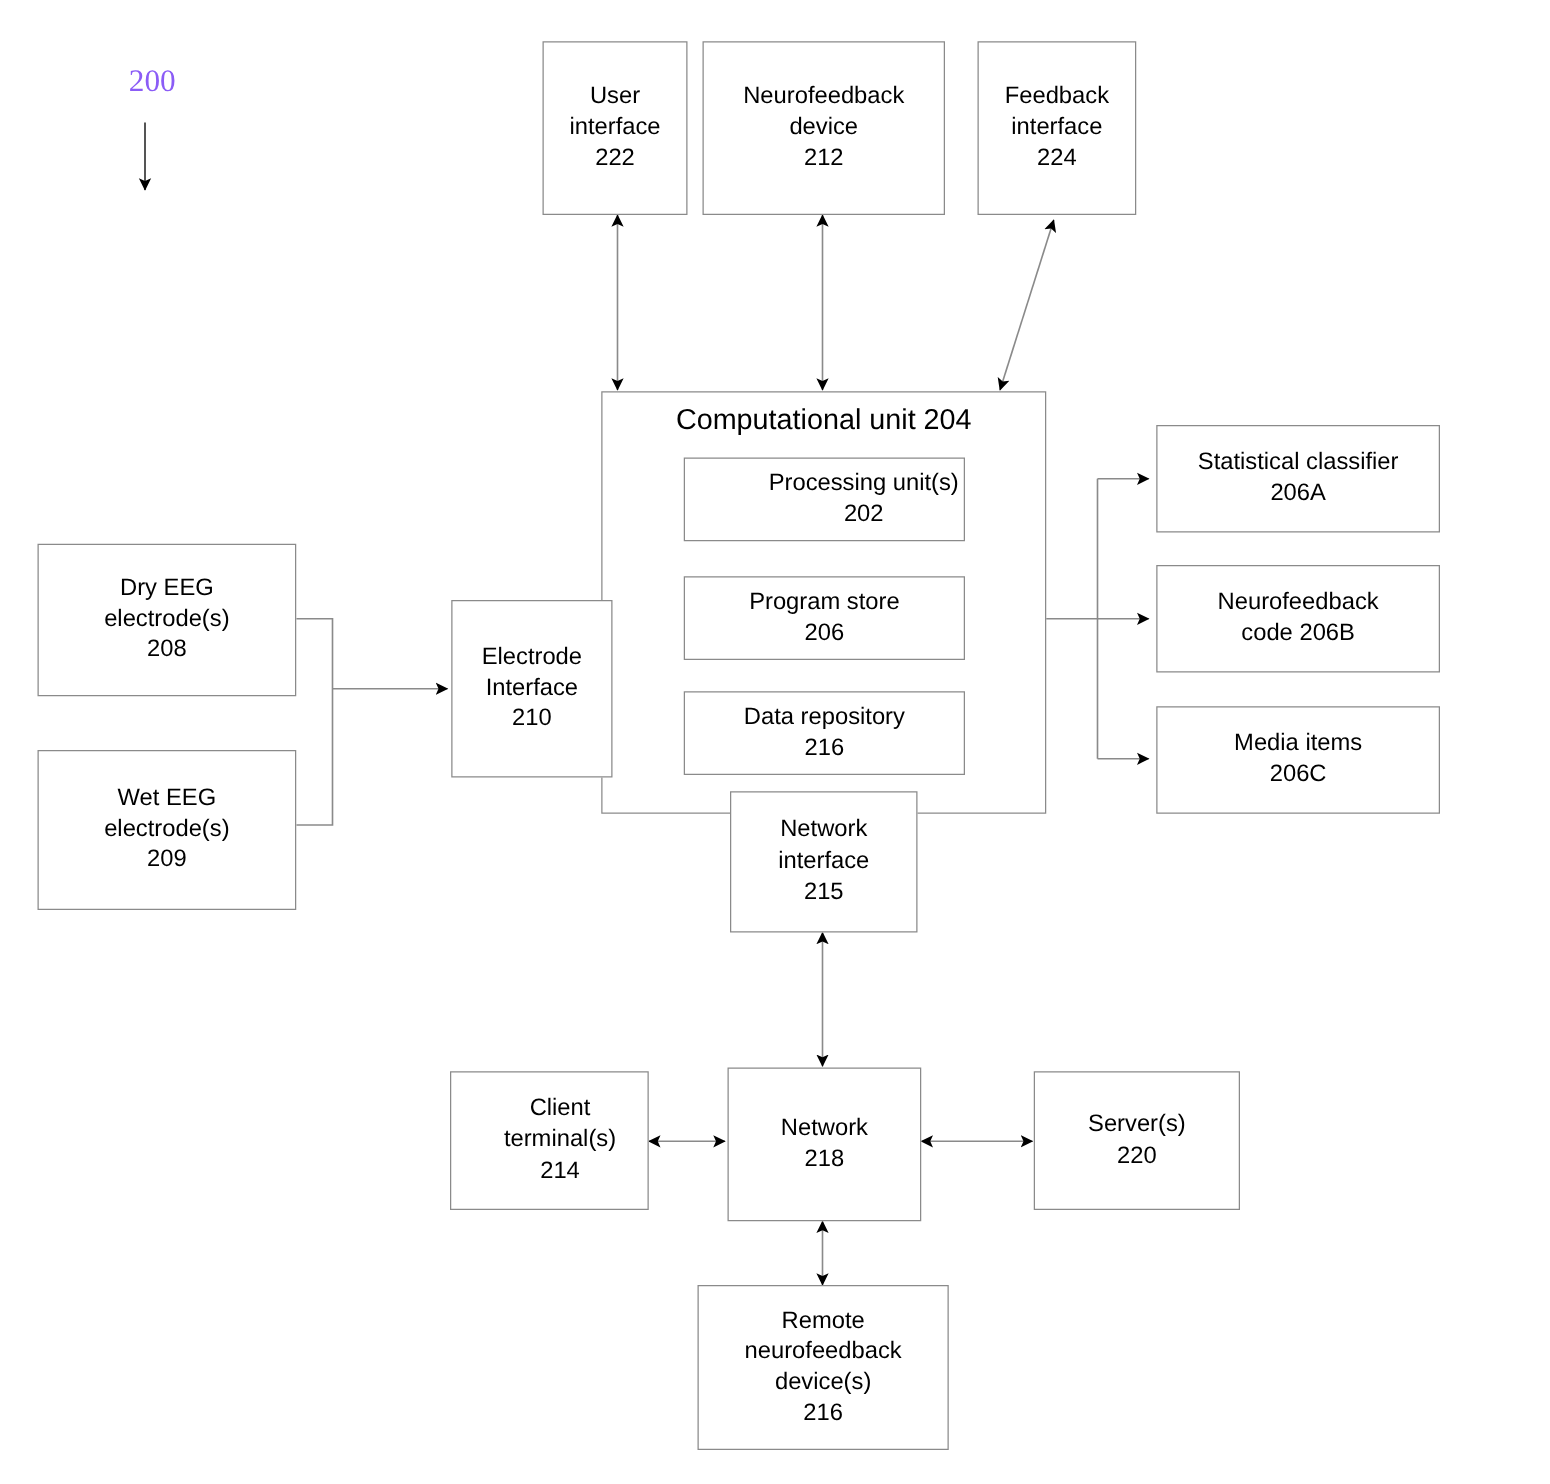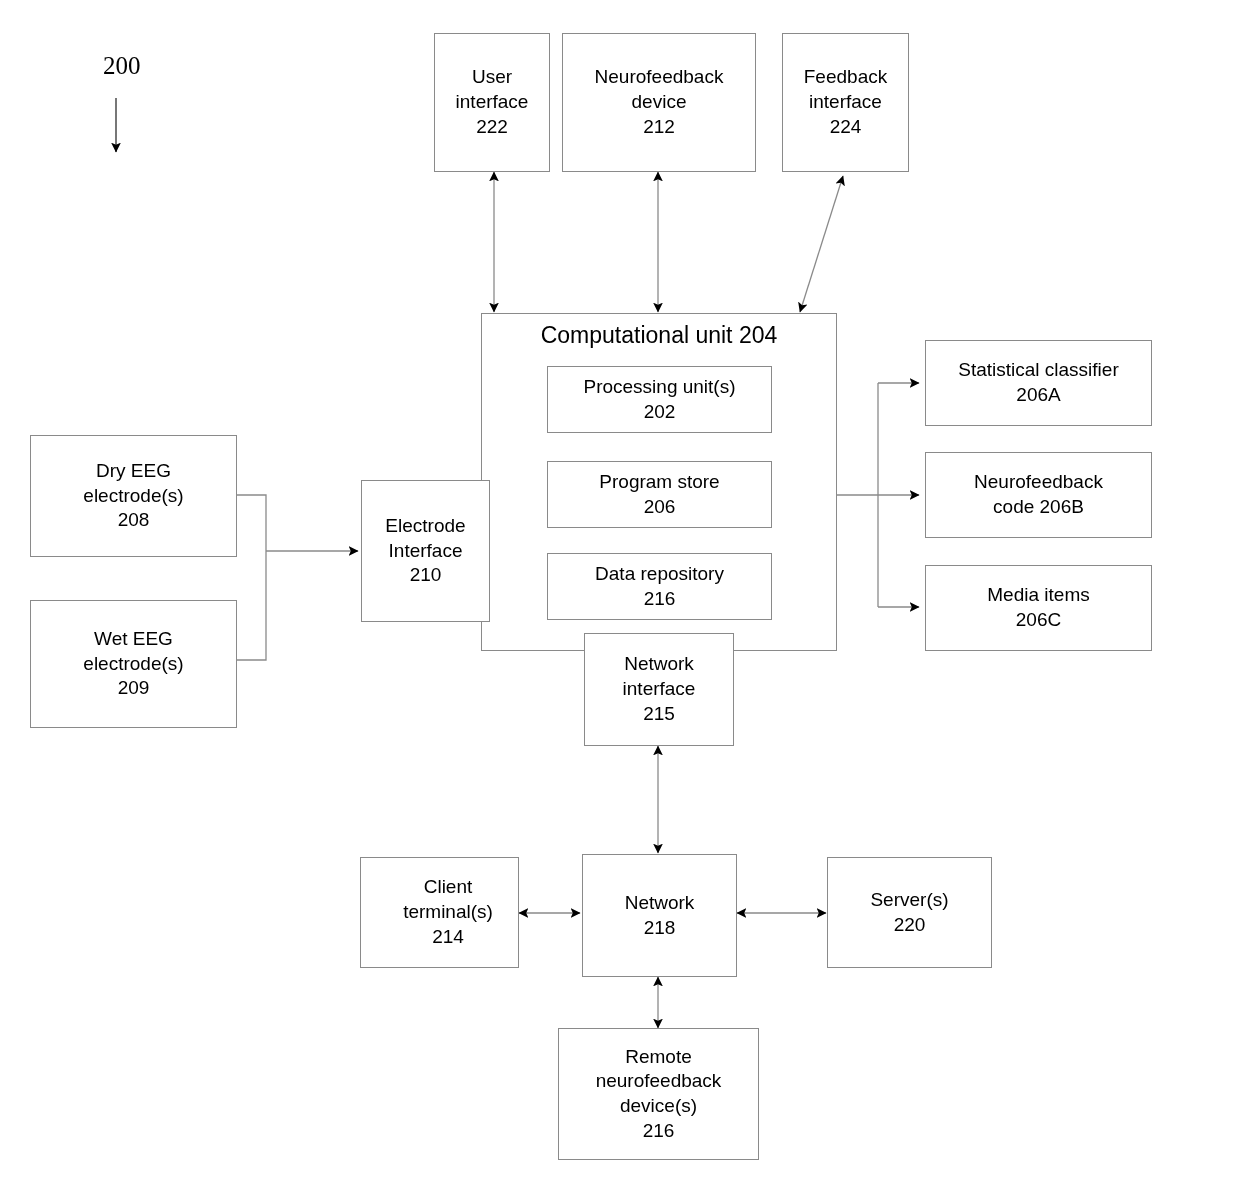--- a/index.html
+++ b/index.html
@@ -57,21 +57,21 @@
     color: #000000;
     font-family: "Liberation Sans", sans-serif;
     font-size: 23px;
     white-space: pre-line;
     z-index: 2;
   }
   .fig-num {
     position: absolute;
     font-family: "Liberation Serif", serif;
     font-size: 25px;
-    color: #000000;
+    color: #8b5cf6;
     z-index: 3;
   }
 </style>
 </head>
 <body>
 
 <div id="figure">
 
   <svg class="wires" viewBox="0 0 1240 1187" xmlns="http://www.w3.org/2000/svg">
     <defs>
@@ -145,21 +145,21 @@
 
   <div class="box" style="left:782px; top:33px; width:127px; height:139px;">
     <span class="lbl">Feedback
 interface
 224</span>
   </div>
 
   <div class="container-box" style="left:481px; top:313px; width:356px; height:338px;"></div>
   <div class="container-title" style="left:481px; top:322px; width:356px;">Computational unit 204</div>
 
-  <div class="box" style="left:547px; top:366px; width:225px; height:67px;">
+  <div class="box" style="left:547px; top:366px; width:225px; height:67px;justify-content:flex-end;">
     <span class="lbl">Processing unit(s)
 202</span>
   </div>
 
   <div class="box" style="left:547px; top:461px; width:225px; height:67px;">
     <span class="lbl">Program store
 206</span>
   </div>
 
   <div class="box" style="left:547px; top:553px; width:225px; height:67px;">

